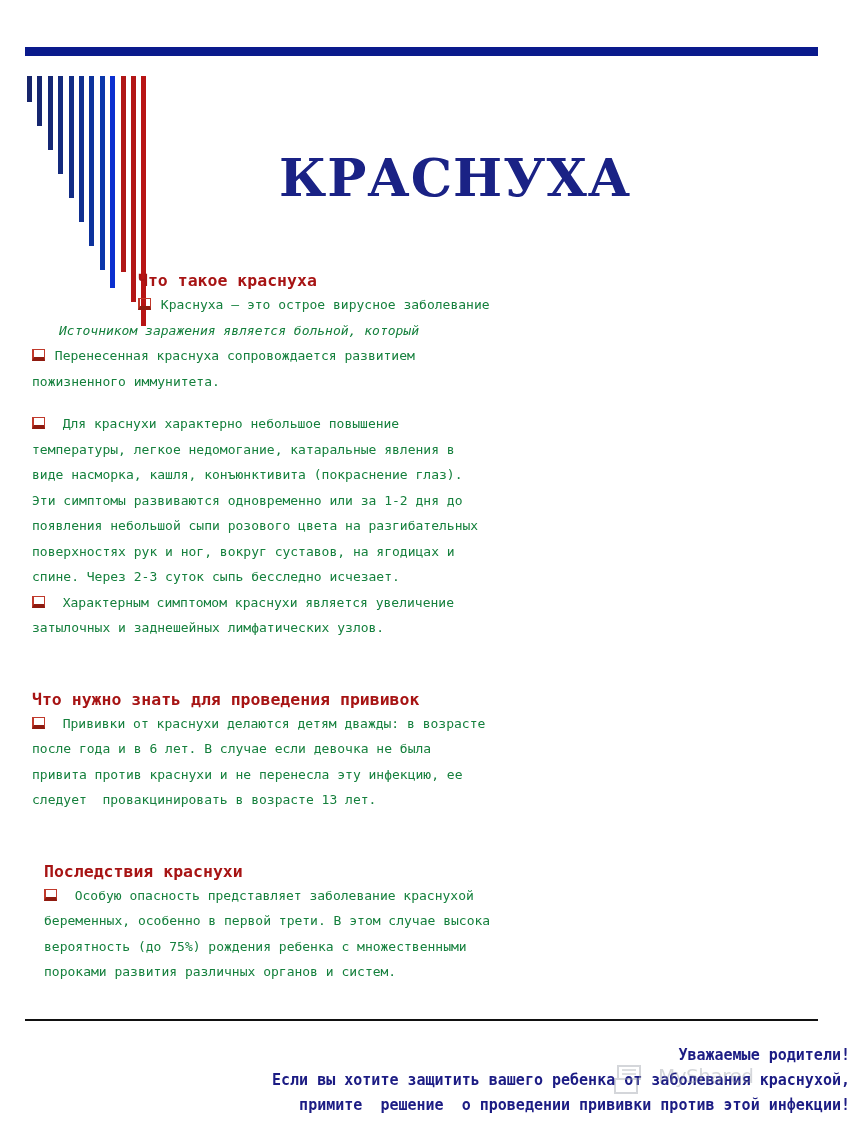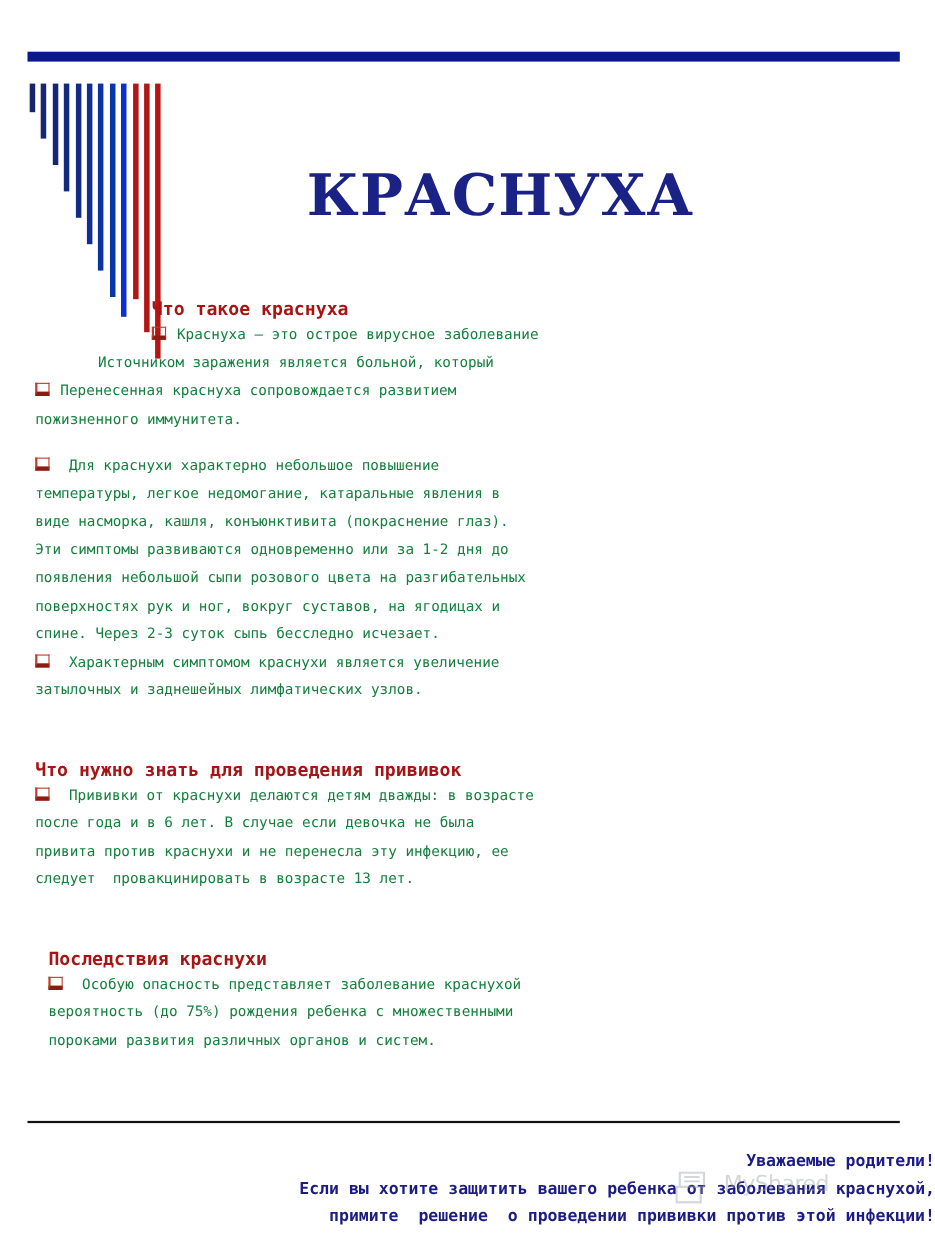--- a/index.html
+++ b/index.html
@@ -97,21 +97,21 @@
     border: 1.5px solid #c0392b;
     border-bottom-width: 4px;
     border-left-width: 2.5px;
     border-bottom-color: #8e1b10;
     margin-right: 2px;
   }
 
   
   .ind-0   { padding-left: 32px; }
   .ind-bul { padding-left: 138px; }
-  .ind-src { padding-left: 89px; }
+  .ind-src { padding-left: 59px; font-style: italic; }
 
   
   #footer-rule {
     position: absolute;
     left: 25px;
     top: 1019px;
     width: 793px;
     height: 2px;
     background: #111111;
   }
@@ -188,21 +188,21 @@
     <div class="section">
       <div class="para ind-0"><span class="line"><span class="bullet"></span>  Для краснухи характерно небольшое повышение</span><span class="line">температуры, легкое недомогание, катаральные явления в</span><span class="line">виде насморка, кашля, конъюнктивита (покраснение глаз).</span><span class="line">Эти симптомы развиваются одновременно или за 1-2 дня до</span><span class="line">появления небольшой сыпи розового цвета на разгибательных</span><span class="line">поверхностях рук и ног, вокруг суставов, на ягодицах и</span><span class="line">спине. Через 2-3 суток сыпь бесследно исчезает.</span></div>
       <div class="para ind-0"><span class="line"><span class="bullet"></span>  Характерным симптомом краснухи является увеличение</span><span class="line">затылочных и заднешейных лимфатических узлов.</span></div>
     </div>
     <div class="section">
       <div class="sec-heading flush">Что нужно знать для проведения прививок</div>
       <div class="para ind-0"><span class="line"><span class="bullet"></span>  Прививки от краснухи делаются детям дважды: в возрасте</span><span class="line">после года и в 6 лет. В случае если девочка не была</span><span class="line">привита против краснухи и не перенесла эту инфекцию, ее</span><span class="line">следует  провакцинировать в возрасте 13 лет.</span></div>
     </div>
     <div class="section">
       <div class="sec-heading flush">Последствия краснухи</div>
-      <div class="para ind-0"><span class="line"><span class="bullet"></span>  Особую опасность представляет заболевание краснухой</span><span class="line">вероятность (до 75%) рождения ребенка с множественными</span><span class="line">пороками развития различных органов и систем.</span></div>
+      <div class="para ind-0"><span class="line"><span class="bullet"></span>  Особую опасность представляет заболевание краснухой</span><span class="line">беременных, особенно в первой трети. В этом случае высока</span><span class="line">вероятность (до 75%) рождения ребенка с множественными</span><span class="line">пороками развития различных органов и систем.</span></div>
     </div>
   </div>
 
 <div id="footer-rule"></div>
 <div id="footer">
     <span class="fline">Уважаемые родители!</span>
     <span class="fline">Если вы хотите защитить вашего ребенка от заболевания краснухой,</span>
     <span class="fline">примите  решение  о проведении прививки против этой инфекции!</span>
   </div>
 

